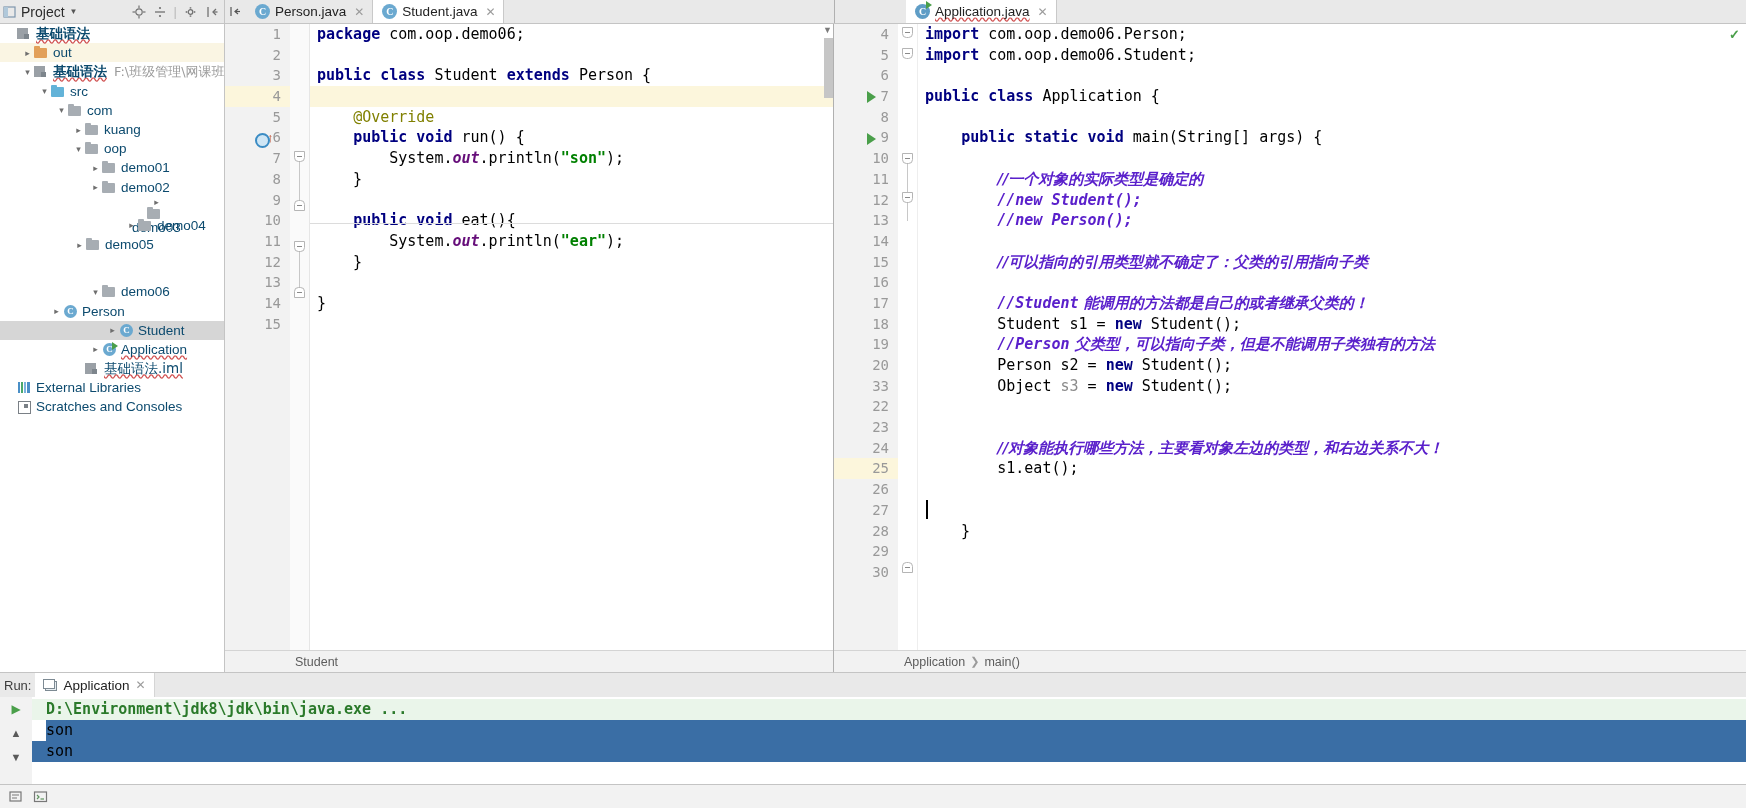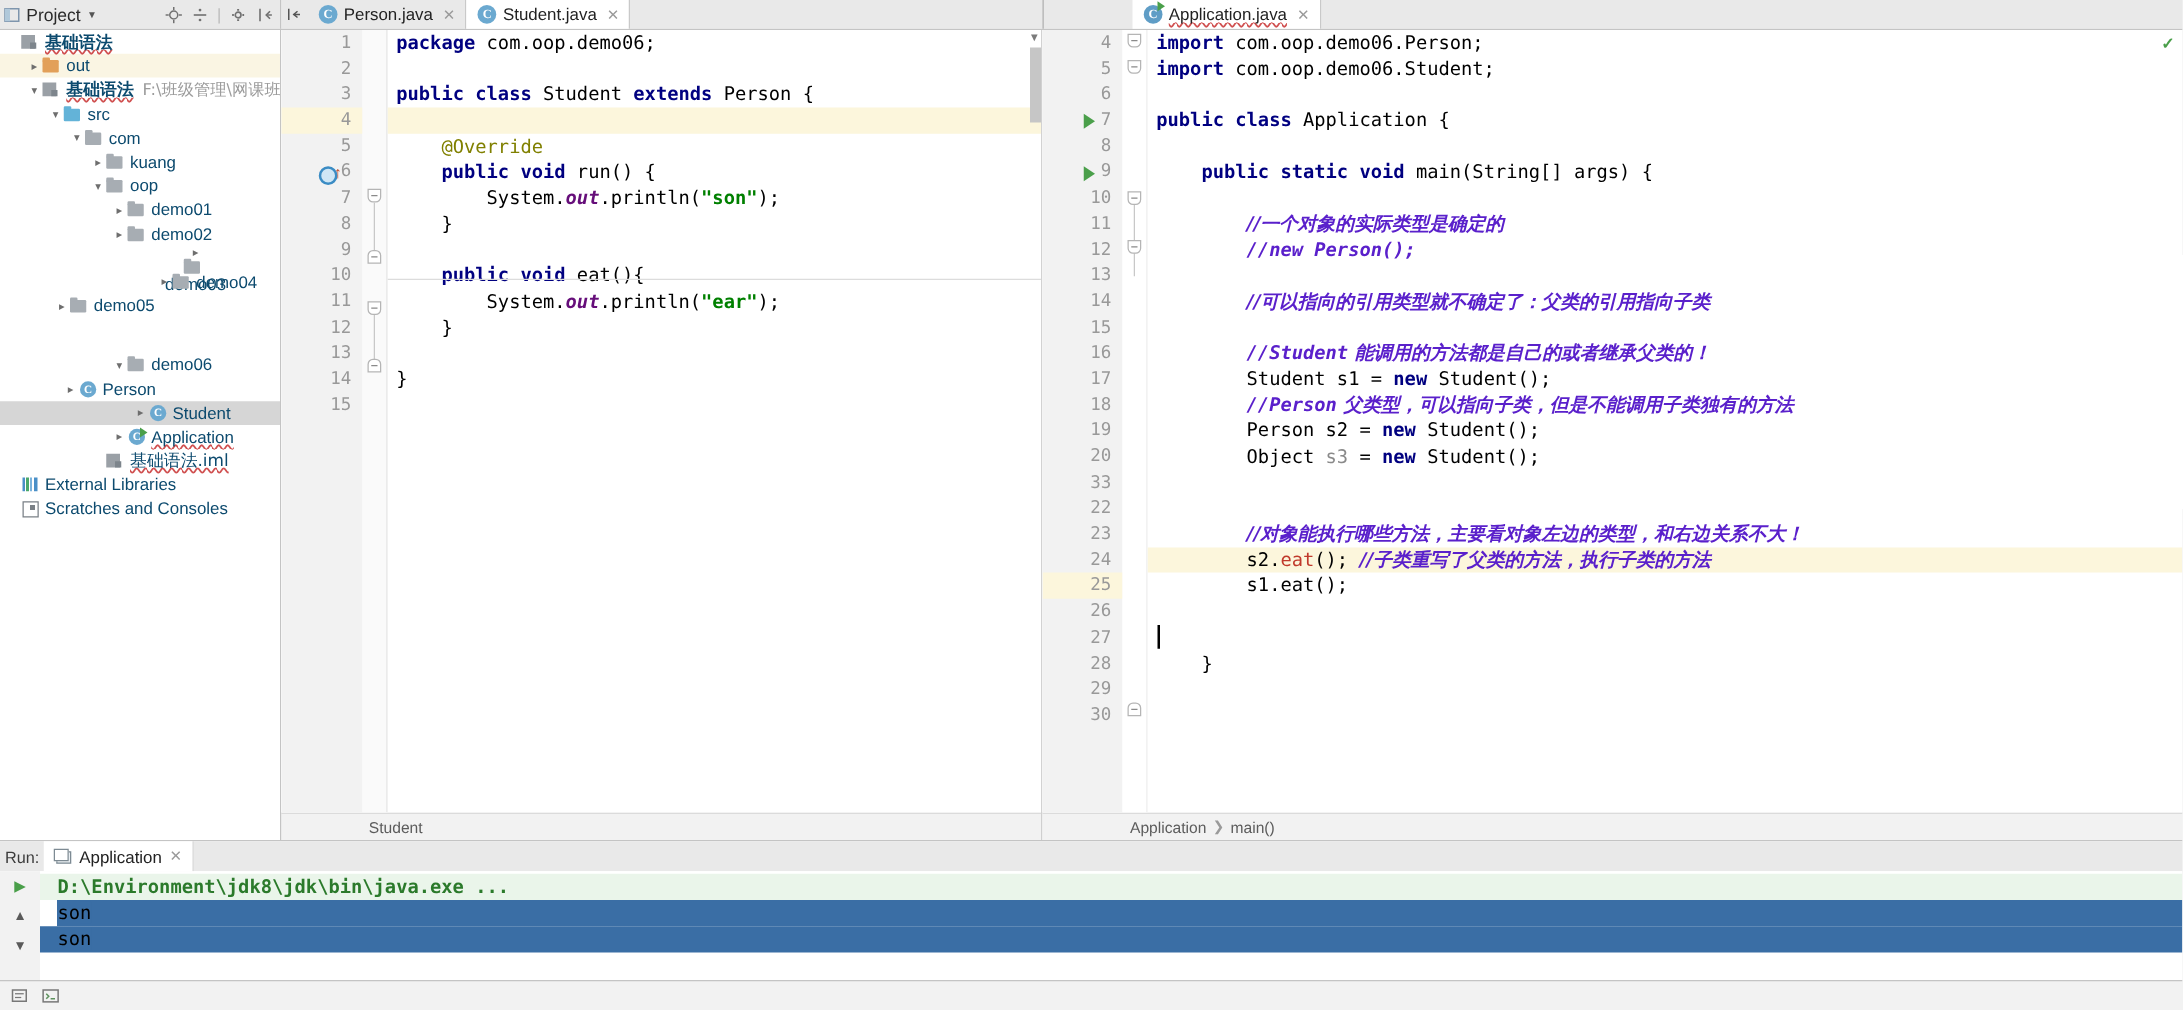--- a/index.html
+++ b/index.html
@@ -325,21 +325,21 @@
         <div class="trow" style="padding-left: 89px; flex-direction: column;">
           <span class="arrow closed"></span>
           <span class="fic folder grey"></span>
           <span class="tlabel">demo03</span>
         </div>
         <div class="trow" style="padding-left: 89px; margin-left: 36px;">
           <span class="arrow closed"></span>
           <span class="fic folder grey"></span>
           <span class="tlabel">demo04</span>
         </div>
-        <div class="trow" style="padding-left: 43px;">
+        <div class="trow" style="padding-left: 73px;">
           <span class="arrow closed"></span>
           <span class="fic folder grey"></span>
           <span class="tlabel">demo05</span>
         </div>
         <div class="trow" style="padding-left: 89px; margin-top: 28px;">
           <span class="arrow open"></span>
           <span class="fic folder grey"></span>
           <span class="tlabel">demo06</span>
         </div>
         <div class="trow" style="padding-left: 50px;">
@@ -493,33 +493,33 @@
           <div class="caret" style="left:8px;top:476px;height:19px"></div>
           <div class="check-ic">✓</div>
         <div class="cl"><span class="kw">import</span> com.oop.demo06.Person;</div>
             <div class="cl"><span class="kw">import</span> com.oop.demo06.Student;</div>
             <div class="cl">&nbsp;</div>
             <div class="cl"><span class="kw">public class</span> Application {</div>
             <div class="cl">&nbsp;</div>
             <div class="cl">    <span class="kw">public static void</span> main(String[] args) {</div>
             <div class="cl">&nbsp;</div>
             <div class="cl">        <span class="cmt-zh">//一个对象的实际类型是确定的</span></div>
+            <div class="cl">        <span class="cmt">//new Student();</span></div>
             <div class="cl">        <span class="cmt">//new Person();</span></div>
             <div class="cl">&nbsp;</div>
             <div class="cl">        <span class="cmt-zh">//可以指向的引用类型就不确定了：父类的引用指向子类</span></div>
             <div class="cl">&nbsp;</div>
             <div class="cl">        <span class="cmt">//Student</span><span class="cmt-zh"> 能调用的方法都是自己的或者继承父类的！</span></div>
             <div class="cl">        Student s1 = <span class="kw">new</span> Student();</div>
             <div class="cl">        <span class="cmt">//Person</span><span class="cmt-zh"> 父类型，可以指向子类，但是不能调用子类独有的方法</span></div>
             <div class="cl">        Person s2 = <span class="kw">new</span> Student();</div>
             <div class="cl">        Object <span class="dim">s3</span> = <span class="kw">new</span> Student();</div>
             <div class="cl">&nbsp;</div>
             <div class="cl">&nbsp;</div>
             <div class="cl">        <span class="cmt-zh">//对象能执行哪些方法，主要看对象左边的类型，和右边关系不大！</span></div>
-            <div class="cl hl">        s2.<span class="err">eat</span>(); <span class="cmt-zh">//子类重写了父类的方法，执行子类的方法</span></div>
             <div class="cl">        s1.eat();</div>
             <div class="cl">&nbsp;</div>
             <div class="cl">&nbsp;</div>
             <div class="cl">    }</div>
             <div class="cl">&nbsp;</div>
           </div>
       </div>
       <div class="breadcrumbs">
         <span>Application</span>
         <span class="bc-sep">❯</span>

